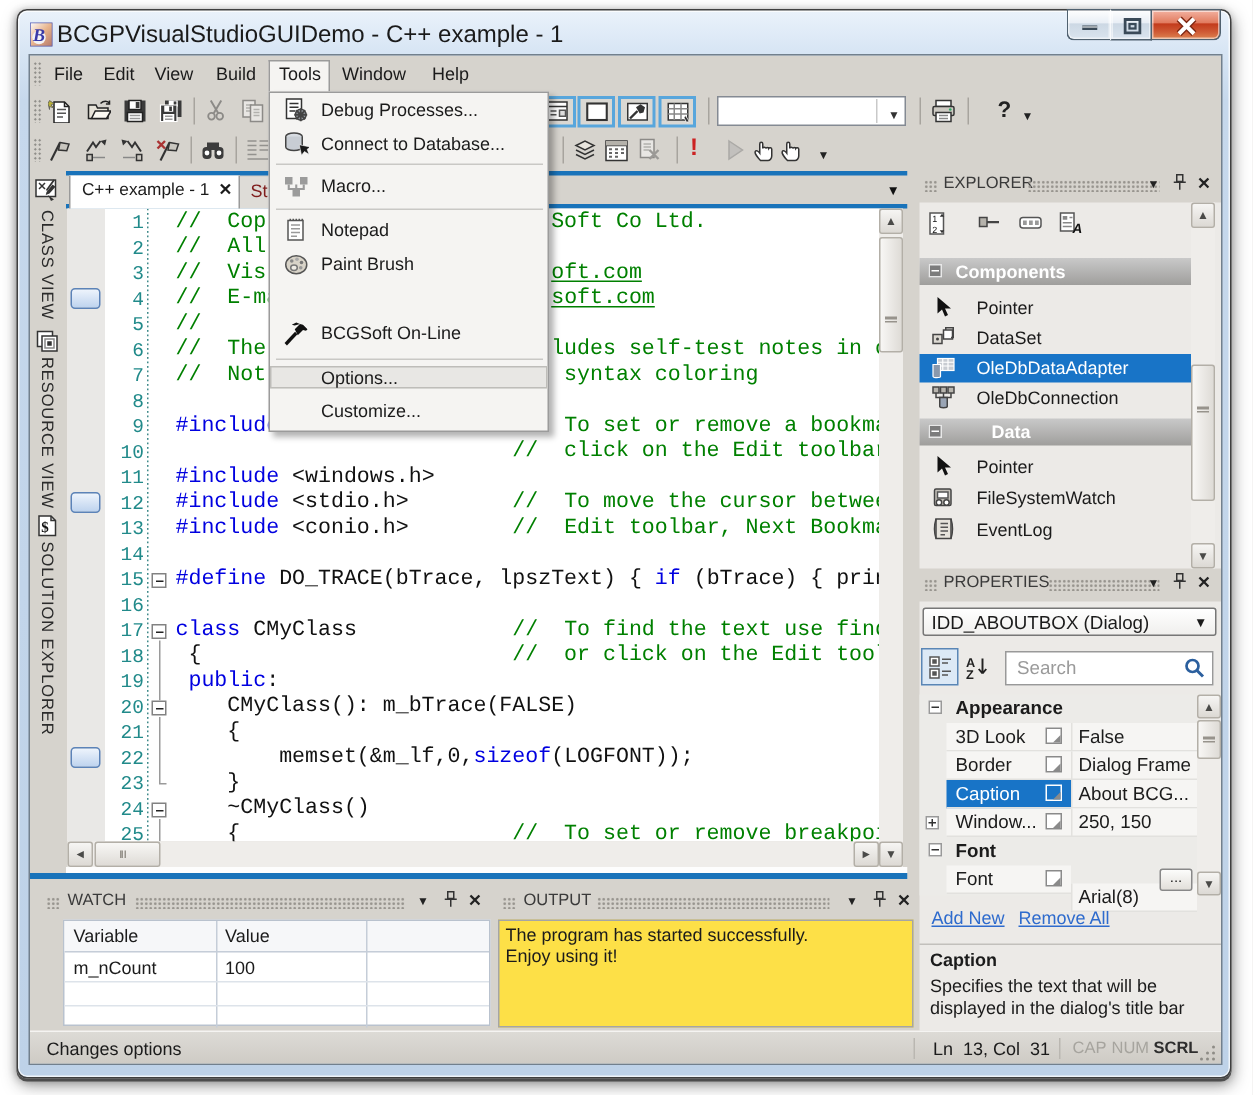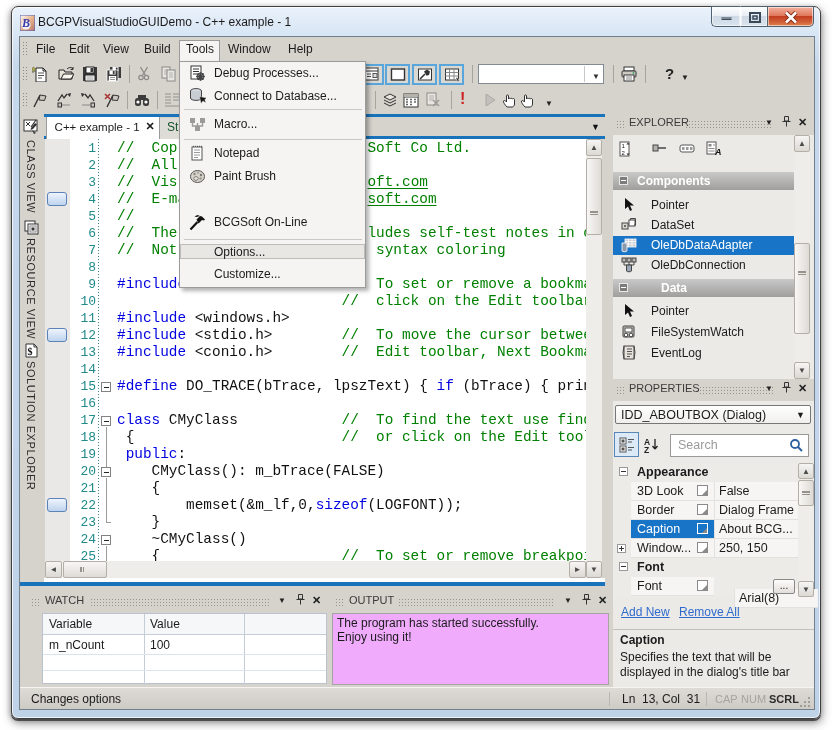--- a/index.html
+++ b/index.html
@@ -3,21 +3,21 @@
 <meta charset="utf-8">
 <style>
 *{margin:0;padding:0;box-sizing:border-box;}
 html,body{width:835px;height:730px;overflow:hidden;background:#fff;
   font-family:"Liberation Sans",sans-serif;-webkit-font-smoothing:antialiased;}
 #win{position:absolute;left:11px;top:6px;width:810px;height:713px;border-radius:7px;
   border:1px solid #3f3f3f;
   background:linear-gradient(#eaf2fb,#d7e5f4 28px,#c6d8ec 60px,#bed2e8);
   box-shadow:0 2px 0 rgba(62,62,62,.85), 1px 4px 10px rgba(40,40,40,.5), -1px 1px 5px rgba(60,60,60,.3), inset 0 0 0 1px rgba(255,255,255,.75);}
 
-#title{position:absolute;left:26px;top:8px;font-size:12px;color:#1a1a1a;}
+#title{position:absolute;left:26px;top:8px;font-size:16px;color:#1a1a1a;}
 #applogo{position:absolute;left:8px;top:8px;width:15px;height:16px;}
 .cbtns{position:absolute;top:-1px;height:21px;border-radius:0 0 5px 5px;
   border:1px solid #50616f;box-shadow:inset 0 0 0 1px rgba(255,255,255,.55);}
 #btnmin{left:699px;width:29px;background:linear-gradient(#fdfefe,#e8eef5 45%,#ccd8e4 46%,#dae4ee);border-radius:0 0 0 5px;border-right:none;}
 #btnmax{left:728px;width:28px;border-left:1px solid rgba(255,255,255,.8);background:linear-gradient(#fdfefe,#e8eef5 45%,#ccd8e4 46%,#dae4ee);border-radius:0;}
 #btncls{left:756px;width:46px;border-left:1px solid rgba(255,255,255,.6);background:linear-gradient(#f3b1a0,#e0795c 45%,#c23a1b 46%,#cf5a35 75%,#dd8350);border-left:none;border-radius:0 0 5px 0;}
 
 #client{position:absolute;left:8px;top:30px;width:794px;height:672px;background:#d6d3cd;
   outline:1px solid #72808d;font-size:12px;color:#1b1b1b;}
 
@@ -329,21 +329,21 @@
     </div>
 
     <div id="tabline"></div>
     <div id="tabline2"></div>
     <div id="tabbar">
       <div style="position:absolute;left:116px;top:1px;width:40px;height:21px;background:#dedcd7;border-right:1px solid #b5b2ac;"></div>
       <div id="atab">
           <span style="position:absolute;left:8px;top:4px;">C++ example - 1</span>
         <span style="position:absolute;left:99px;top:3px;font-weight:bold;font-size:11px;">✕</span>
         </div>
-      <div style="position:absolute;left:123px;top:3px;color:#14532d;">St</div>
+      <div style="position:absolute;left:123px;top:3px;color:#7f1d1d;">St</div>
       <div style="position:absolute;left:547px;top:5px;font-size:9px;color:#111;">▼</div>
     </div>
     <div id="edcontent">
       <div id="edmargin"></div>
       <pre id="ednums">1
 2
 3
 4
 5
 6
@@ -598,21 +598,21 @@
             </div>
             <div class="pgval" style="top:76px;">250, 150</div>
           <div class="prow" style="left:0;top:95px;width:185px;height:19px;">
               <div class="pgm" style="left:6px;top:4px;"></div>
               <b style="position:absolute;left:24px;top:2px;">Font</b>
             </div>
           <div class="pgname" style="top:114px;">
               <span>Font</span>
               <div class="pgicon"></div>
             </div>
-            <div class="pgval" style="top:126px;margin-left:20px;">Arial(8)</div>
+            <div class="pgval" style="top:126px;">Arial(8)</div>
           <div style="position:absolute;left:160px;top:116px;width:22px;height:15px;background:linear-gradient(#fcfcfb,#e2dfda);border:1px solid #888;border-radius:2px;text-align:center;font-size:10px;line-height:12px;">...</div>
 
           <div class="sb" style="position:absolute;left:185px;top:0px;width:16px;height:134px;">
             <div class="sbtn" style="left:0;top:0;width:16px;height:16px;font-size:8px;line-height:15px;">▲</div>
             <div class="sbtn" style="left:0;top:118px;width:16px;height:16px;font-size:8px;line-height:15px;">▼</div>
             <div class="sthumb" style="left:0;top:17px;width:16px;height:26px;"></div>
             <div style="position:absolute;left:4px;top:28px;width:8px;height:1px;border-top:1px solid #97938c;border-bottom:3px double #97938c;"></div>
           </div>
         </div>
 
@@ -650,21 +650,21 @@
       <div class="pcap" style="left:311px;top:7px;width:282px;">
         <div class="dots" style="left:4px;width:9px;"></div>
         <span style="position:absolute;left:18px;top:1px;">OUTPUT</span>
         <div class="dots" style="left:67px;width:155px;"></div>
         <div class="capbtn" style="left:233px;font-size:8px;top:3px;">▼</div>
         <div class="capbtn" style="left:251px;"><svg width="9" height="11" viewBox="0 0 9 11">
               <path d="M2.5 0.5h4v4.5h-4zM6.5 1.5v3.5M0.5 5.5h8M4.5 5.5v5" stroke="#333" fill="none"></path>
             </svg></div>
         <div class="capbtn" style="left:267px;">✕</div>
       </div>
-      <div style="position:absolute;left:312px;top:27px;width:277px;height:72px;background:#f0abfc;border:1px solid #a5a5a5;">
+      <div style="position:absolute;left:312px;top:27px;width:277px;height:72px;background:#fde047;border:1px solid #a5a5a5;">
         <div style="position:absolute;left:4px;top:2px;line-height:14px;">The program has started successfully.<br>Enjoy using it!</div>
       </div>
     </div>
 
     <div id="status">
       <div style="position:absolute;left:11px;top:4px;">Changes options</div>
       <div style="position:absolute;left:602px;top:4px;">Ln&nbsp; 13, Col&nbsp; 31</div>
       <div style="position:absolute;left:695px;top:5px;color:#a6a49e;font-size:11px;">CAP</div>
       <div style="position:absolute;left:721px;top:5px;color:#a6a49e;font-size:11px;">NUM</div>
       <div style="position:absolute;left:589px;top:4px;width:1px;height:14px;background:#bab7b1;"></div>

